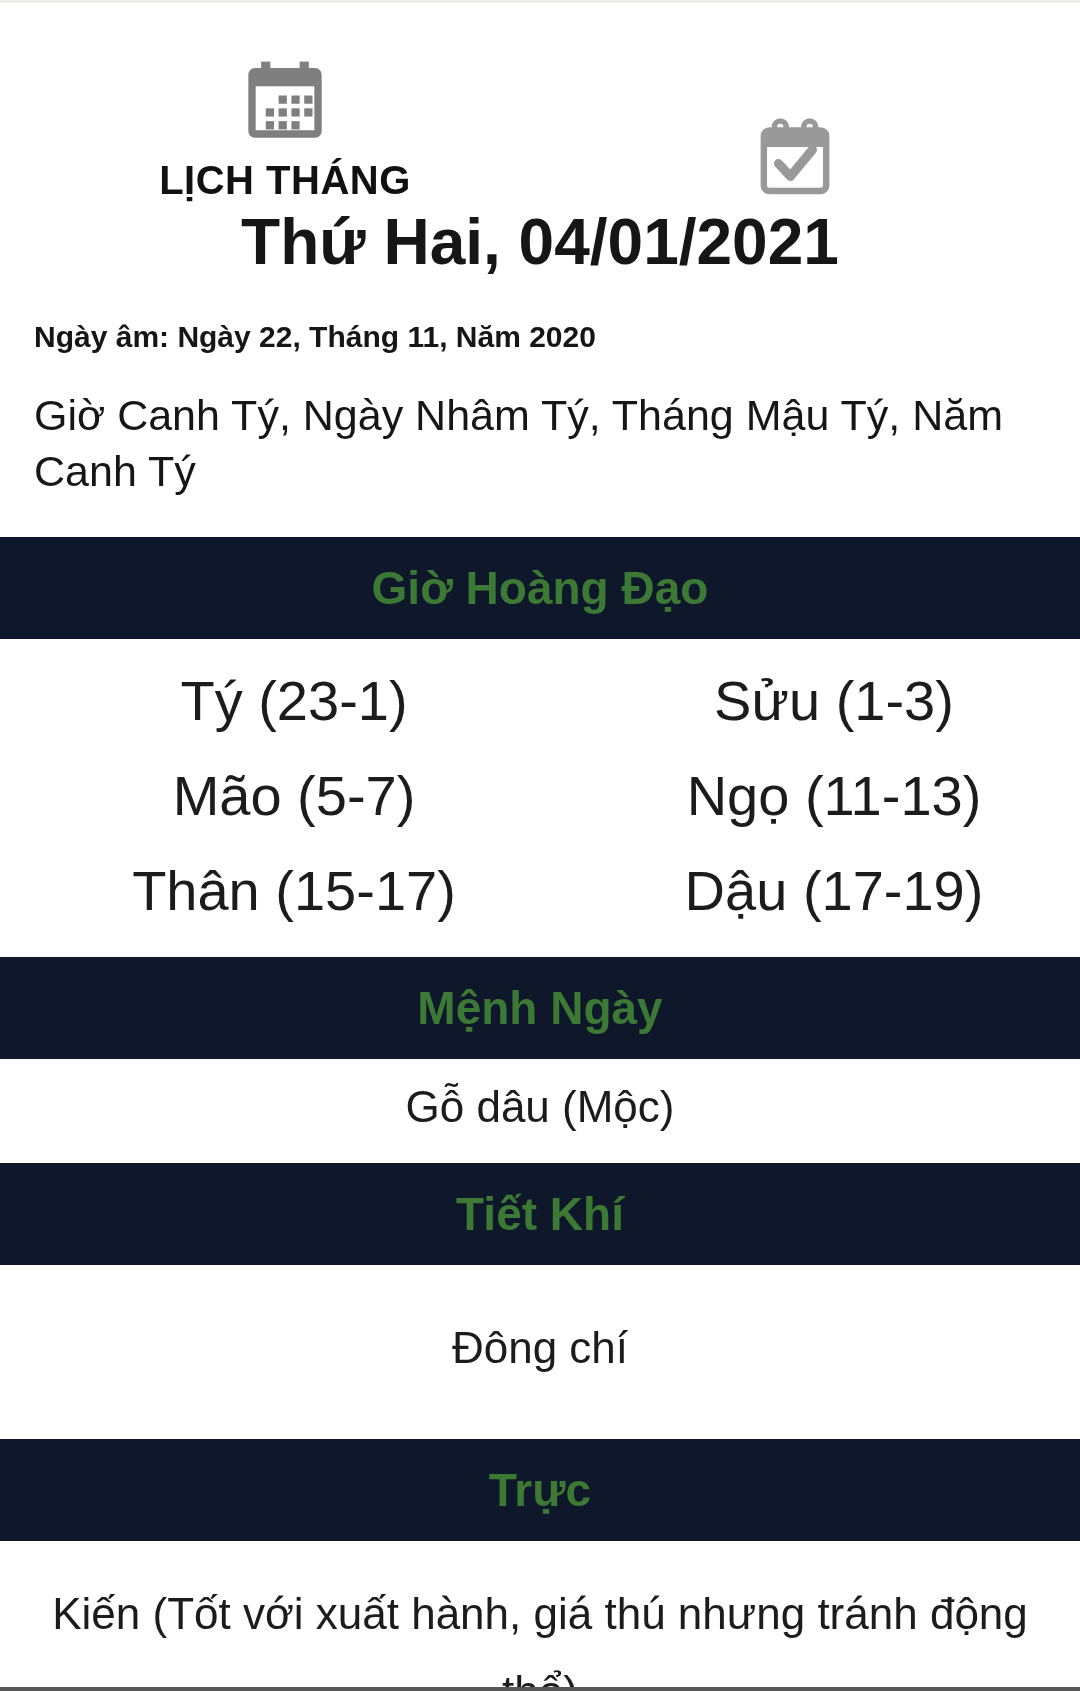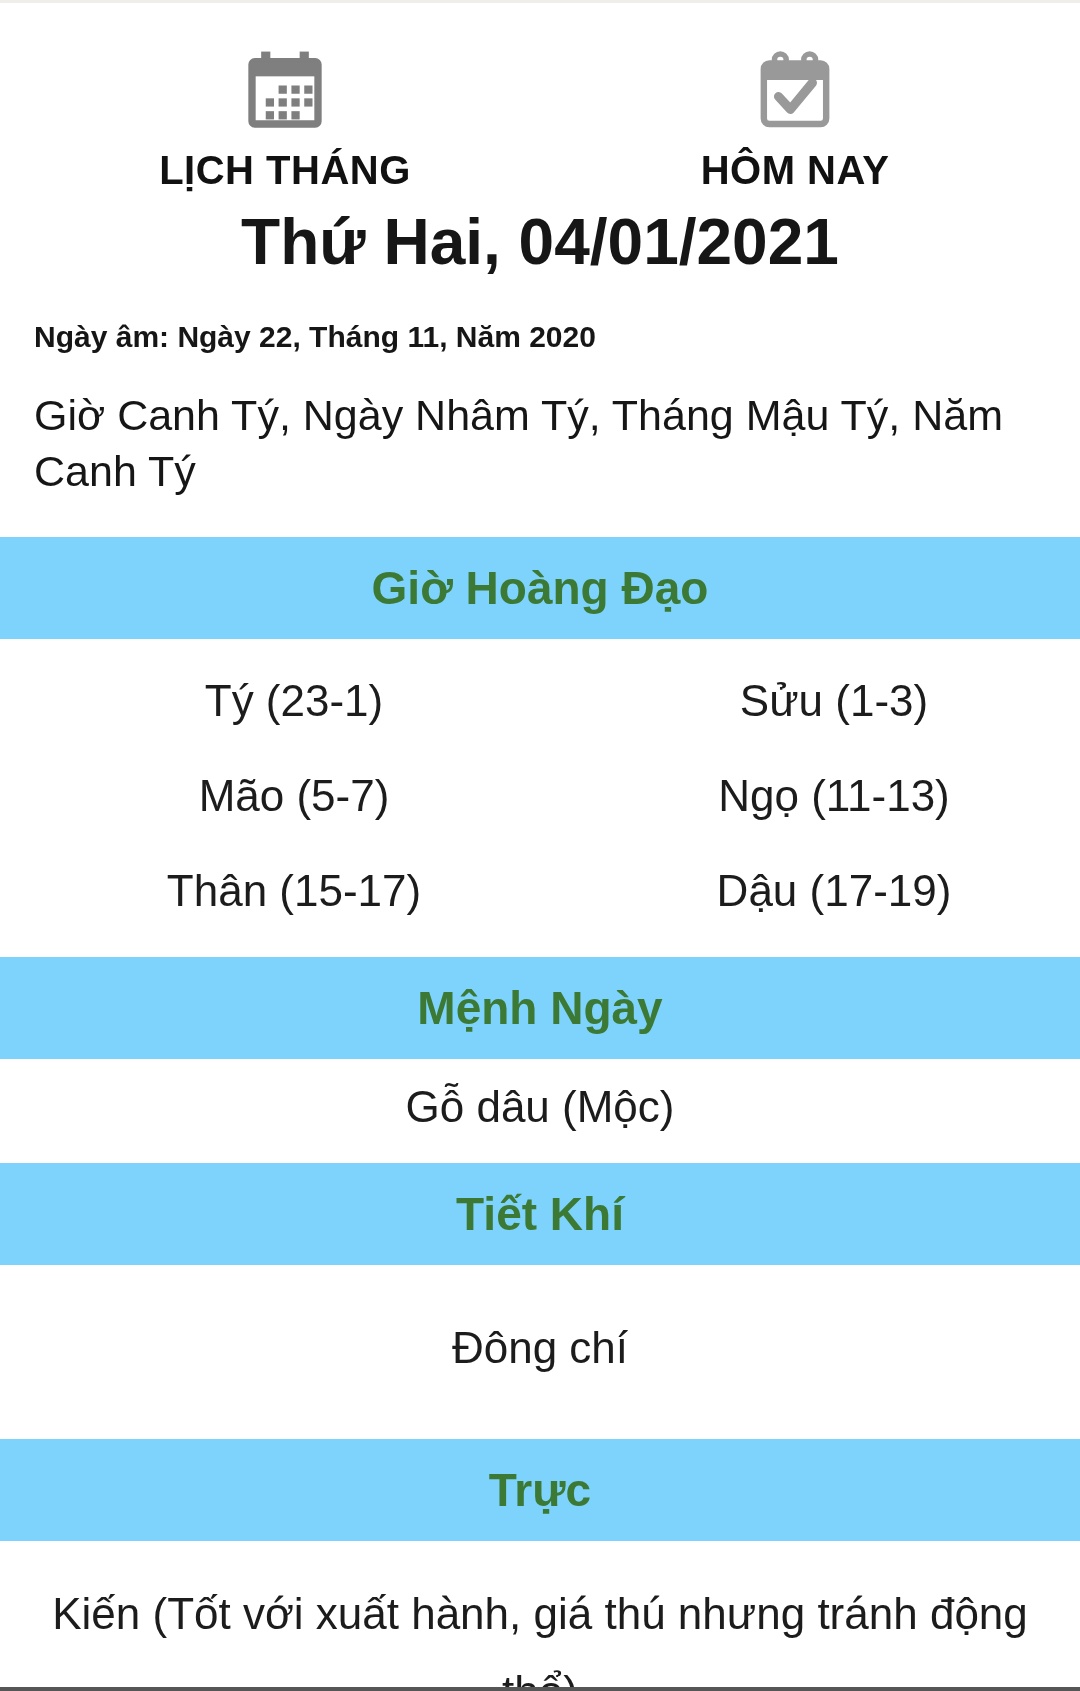--- a/index.html
+++ b/index.html
@@ -11,21 +11,21 @@
     background: #ffffff;
     font-family: "Liberation Sans", "DejaVu Sans", sans-serif;
     color: #1c1c1c;
     border-top: 3px solid #f0eee8;
   }
 
   
   .toolbar {
     height: 200px;
     display: flex;
-    align-items: center;
+    align-items: flex-end;
     justify-content: space-between;
     padding: 0 30px;
   }
   .tool {
     flex: 1;
     display: flex;
     flex-direction: column;
     align-items: center;
     padding-top: 32px;
     cursor: pointer;
@@ -62,21 +62,21 @@
     font-size: 43px;
     font-weight: 400;
     line-height: 56px;
     color: #161616;
   }
 
   
   .band {
     margin-top: 38px;
     height: 102px;
-    background: #7dd3fc;
+    background: #0f172a;
     display: flex;
     align-items: center;
     justify-content: center;
   }
   .band + .band, .band.flush { margin-top: 8px; }
   .band-title {
     font-size: 46px;
     font-weight: 700;
     color: #3c7935;
   }
@@ -85,21 +85,21 @@
   .hours-grid {
     height: 310px;
     padding-top: 14px;
     display: grid;
     grid-template-columns: 1fr 1fr;
     grid-auto-rows: 95px;
     align-items: center;
   }
   .hour-cell {
     text-align: center;
-    font-size: 44px;
+    font-size: 56px;
     font-weight: 400;
     color: #1c1c1c;
     padding-left: 48px;
   }
 
   
   .value-row {
     display: flex;
     align-items: center;
     justify-content: center;
@@ -162,21 +162,20 @@
     <span class="icon">
       <svg width="88" height="90" viewBox="0 0 48 48">
         <circle cx="16" cy="7" r="3.2" fill="none" stroke="#999999" stroke-width="3"></circle>
         <circle cx="32" cy="7" r="3.2" fill="none" stroke="#999999" stroke-width="3"></circle>
         <rect x="7" y="9" width="34" height="33" rx="3" fill="none" stroke="#999999" stroke-width="3.5"></rect>
         <rect x="7" y="9" width="34" height="9" rx="3" fill="#999999"></rect>
         <rect x="7" y="14" width="34" height="4" fill="#999999"></rect>
         <path d="M 15 27 L 21.5 34 L 33.5 19.5" fill="none" stroke="#999999" stroke-width="5" stroke-linecap="round" stroke-linejoin="round"></path>
       </svg>
     </span>
-    <span class="tool-label">HÔM NAY</span>
   </button>
 
 
 </div>
 
 <div class="solar-title">Thứ Hai, 04/01/2021</div>
 <div class="lunar-line">Ngày âm: Ngày 22, Tháng 11, Năm 2020</div>
 <div class="canchi-line">Giờ Canh Tý, Ngày Nhâm Tý, Tháng Mậu Tý, Năm Canh Tý</div>
 
 <div class="band">

